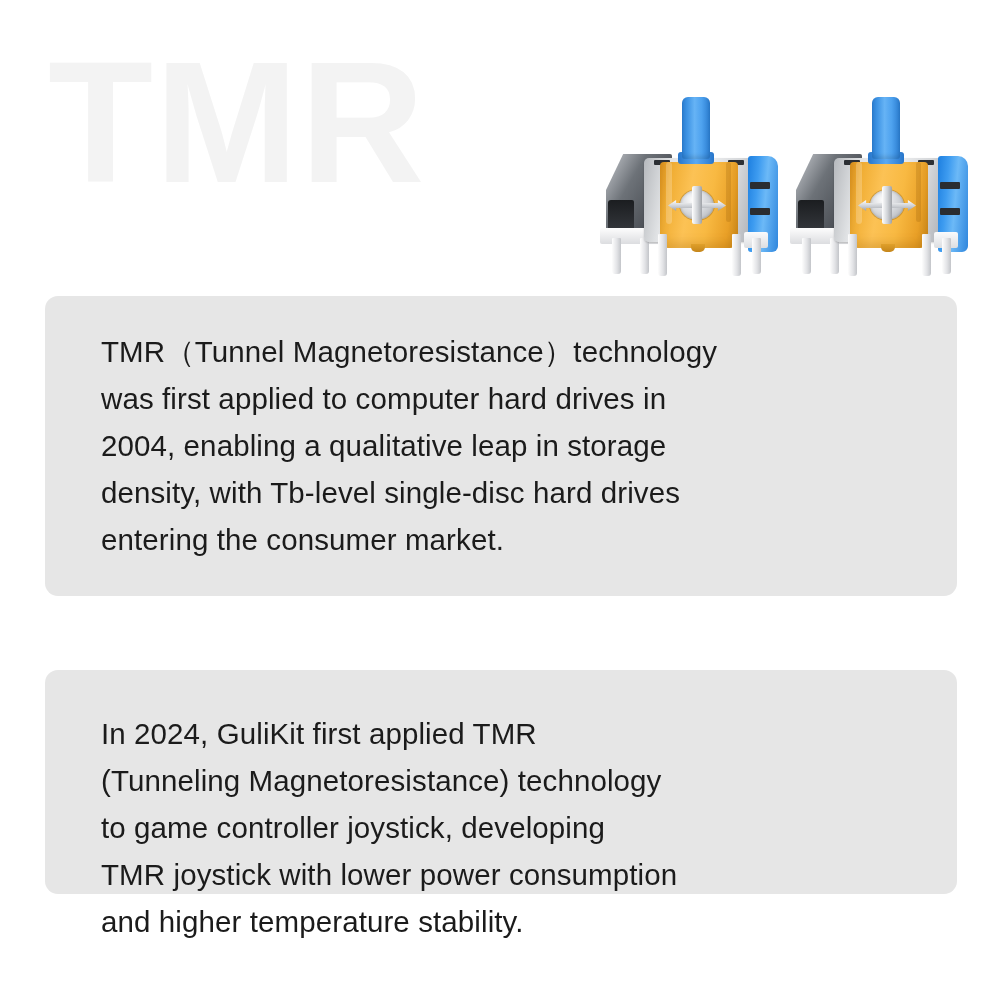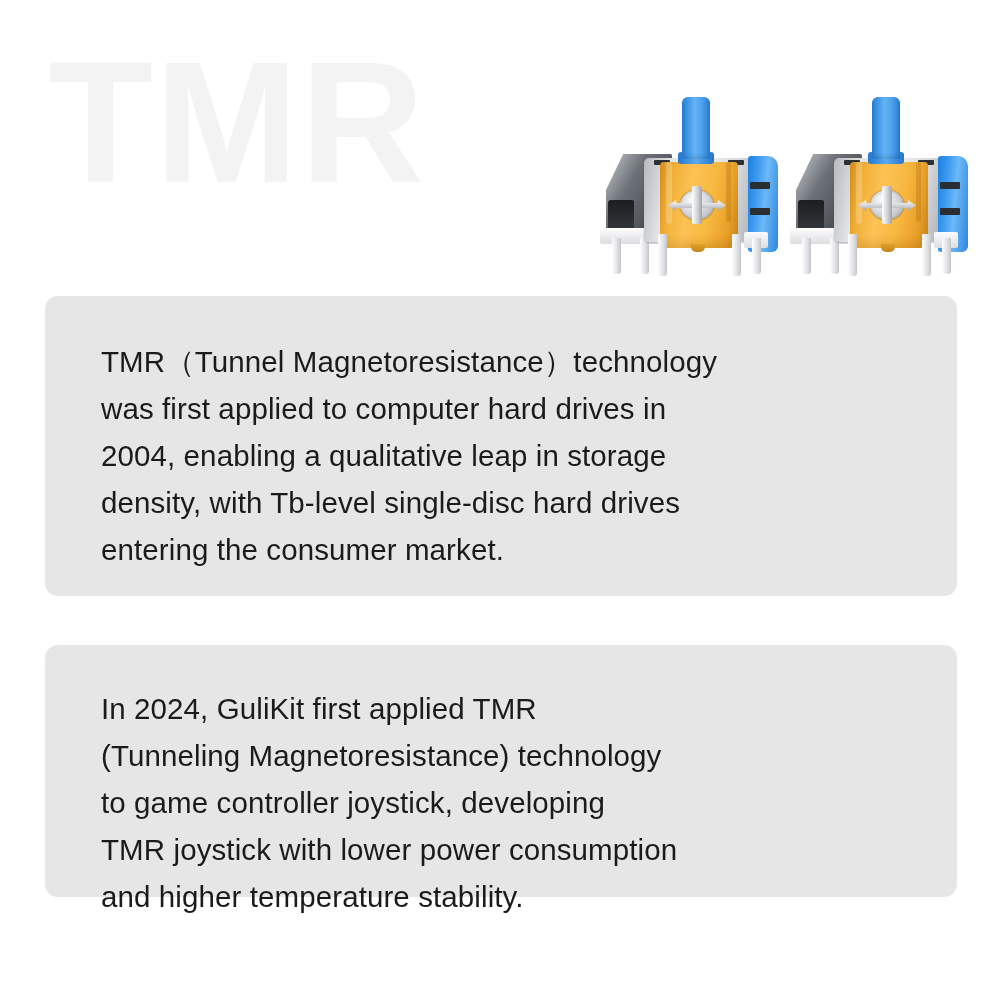--- a/index.html
+++ b/index.html
@@ -237,22 +237,22 @@
 
   
   .card {
     position: absolute;
     left: 45px;
     width: 912px;
     background: #e6e6e6;
     border-radius: 13px;
     box-sizing: border-box;
   }
-  .card-1 { top: 296px; height: 300px; padding: 42px 56px 40px 56px; }
-  .card-2 { top: 645px; height: 252px; padding: 40px 88px 40px 56px; }
+  .card-1 { top: 296px; height: 300px; padding: 32px 56px 40px 56px; }
+  .card-2 { top: 670px; height: 224px; padding: 40px 88px 40px 56px; }
 
   .card-text {
     margin: 0;
     font-size: 29.5px;
     line-height: 47px;
     color: #1b1b1b;
     font-weight: 400;
     letter-spacing: 0.1px;
     white-space: pre-line;
   }

